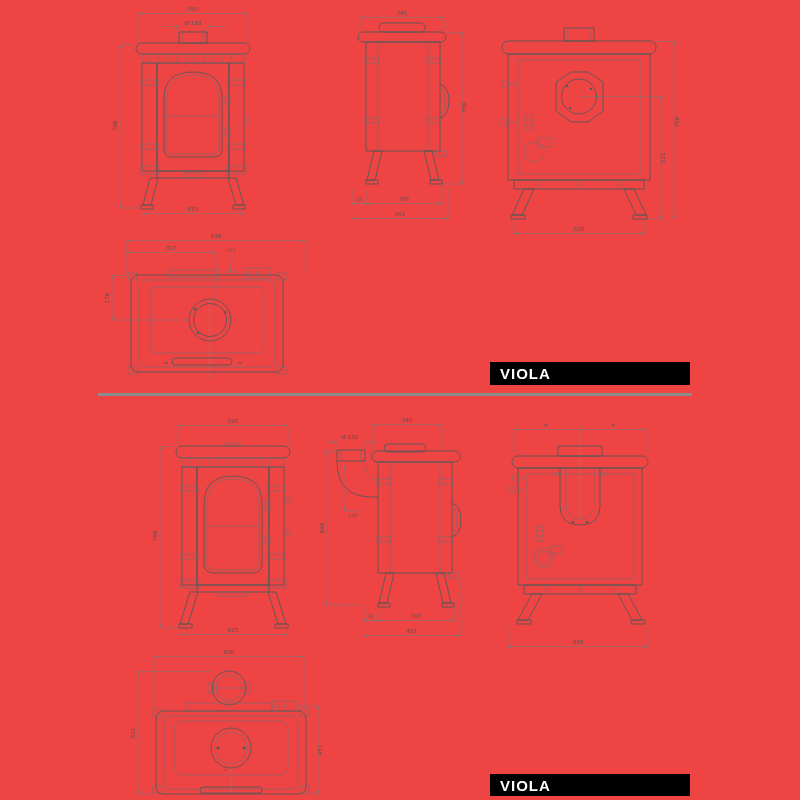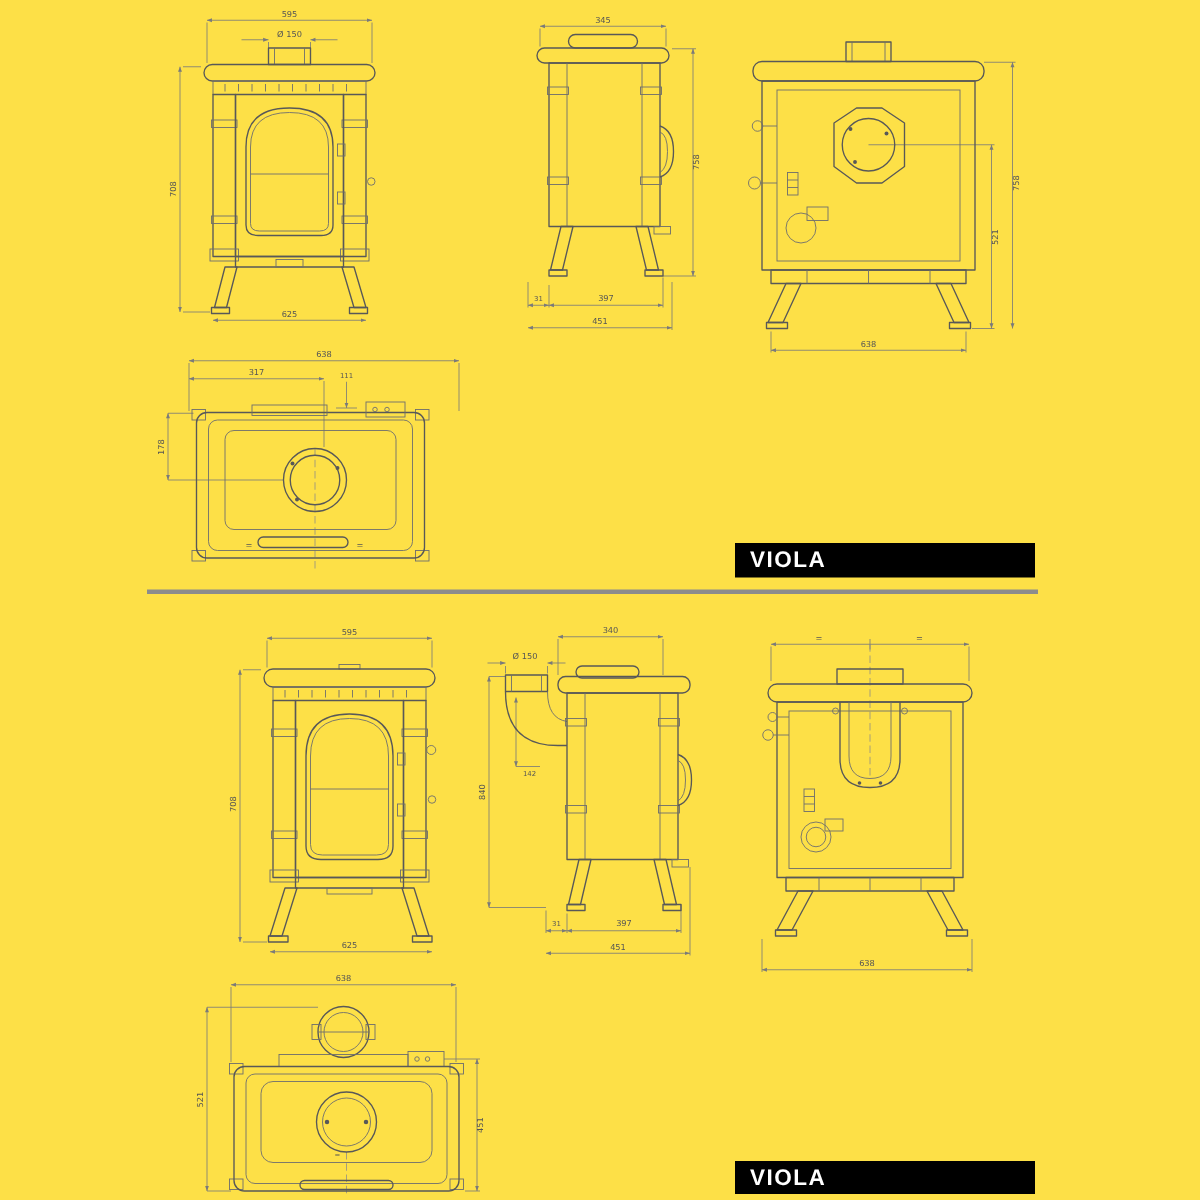--- a/index.html
+++ b/index.html
@@ -1,16 +1,16 @@
 <!DOCTYPE html>
 <html><head>
 <meta charset="utf-8">
 <style>
   html,body{margin:0;padding:0;background:#ffffff;}
-  #stage{position:relative;width:800px;height:800px;background:#fde047;overflow:hidden;
+  #stage{position:relative;width:800px;height:800px;background:#ef4444;overflow:hidden;
          font-family:"Liberation Sans",sans-serif;}
   svg{position:absolute;overflow:visible;}
   svg text{font-family:"DejaVu Sans",sans-serif;fill:#4a4a4a;}
   .ln{stroke:#585858;stroke-width:0.9;fill:none;stroke-linejoin:round;}
   .ln2{stroke:#6e6e6e;stroke-width:0.6;fill:none;}
   .dim{stroke:#7a7a7a;stroke-width:0.55;fill:none;}
   .cl{stroke:#8a8a8a;stroke-width:0.5;fill:none;stroke-dasharray:5 2.5;}
   text.d{font-size:5.5px;fill:#555;}
   text.ds{font-size:4.6px;fill:#555;}
   .brand-bar{position:absolute;width:200px;height:23px;background:#000;display:flex;align-items:center;}

